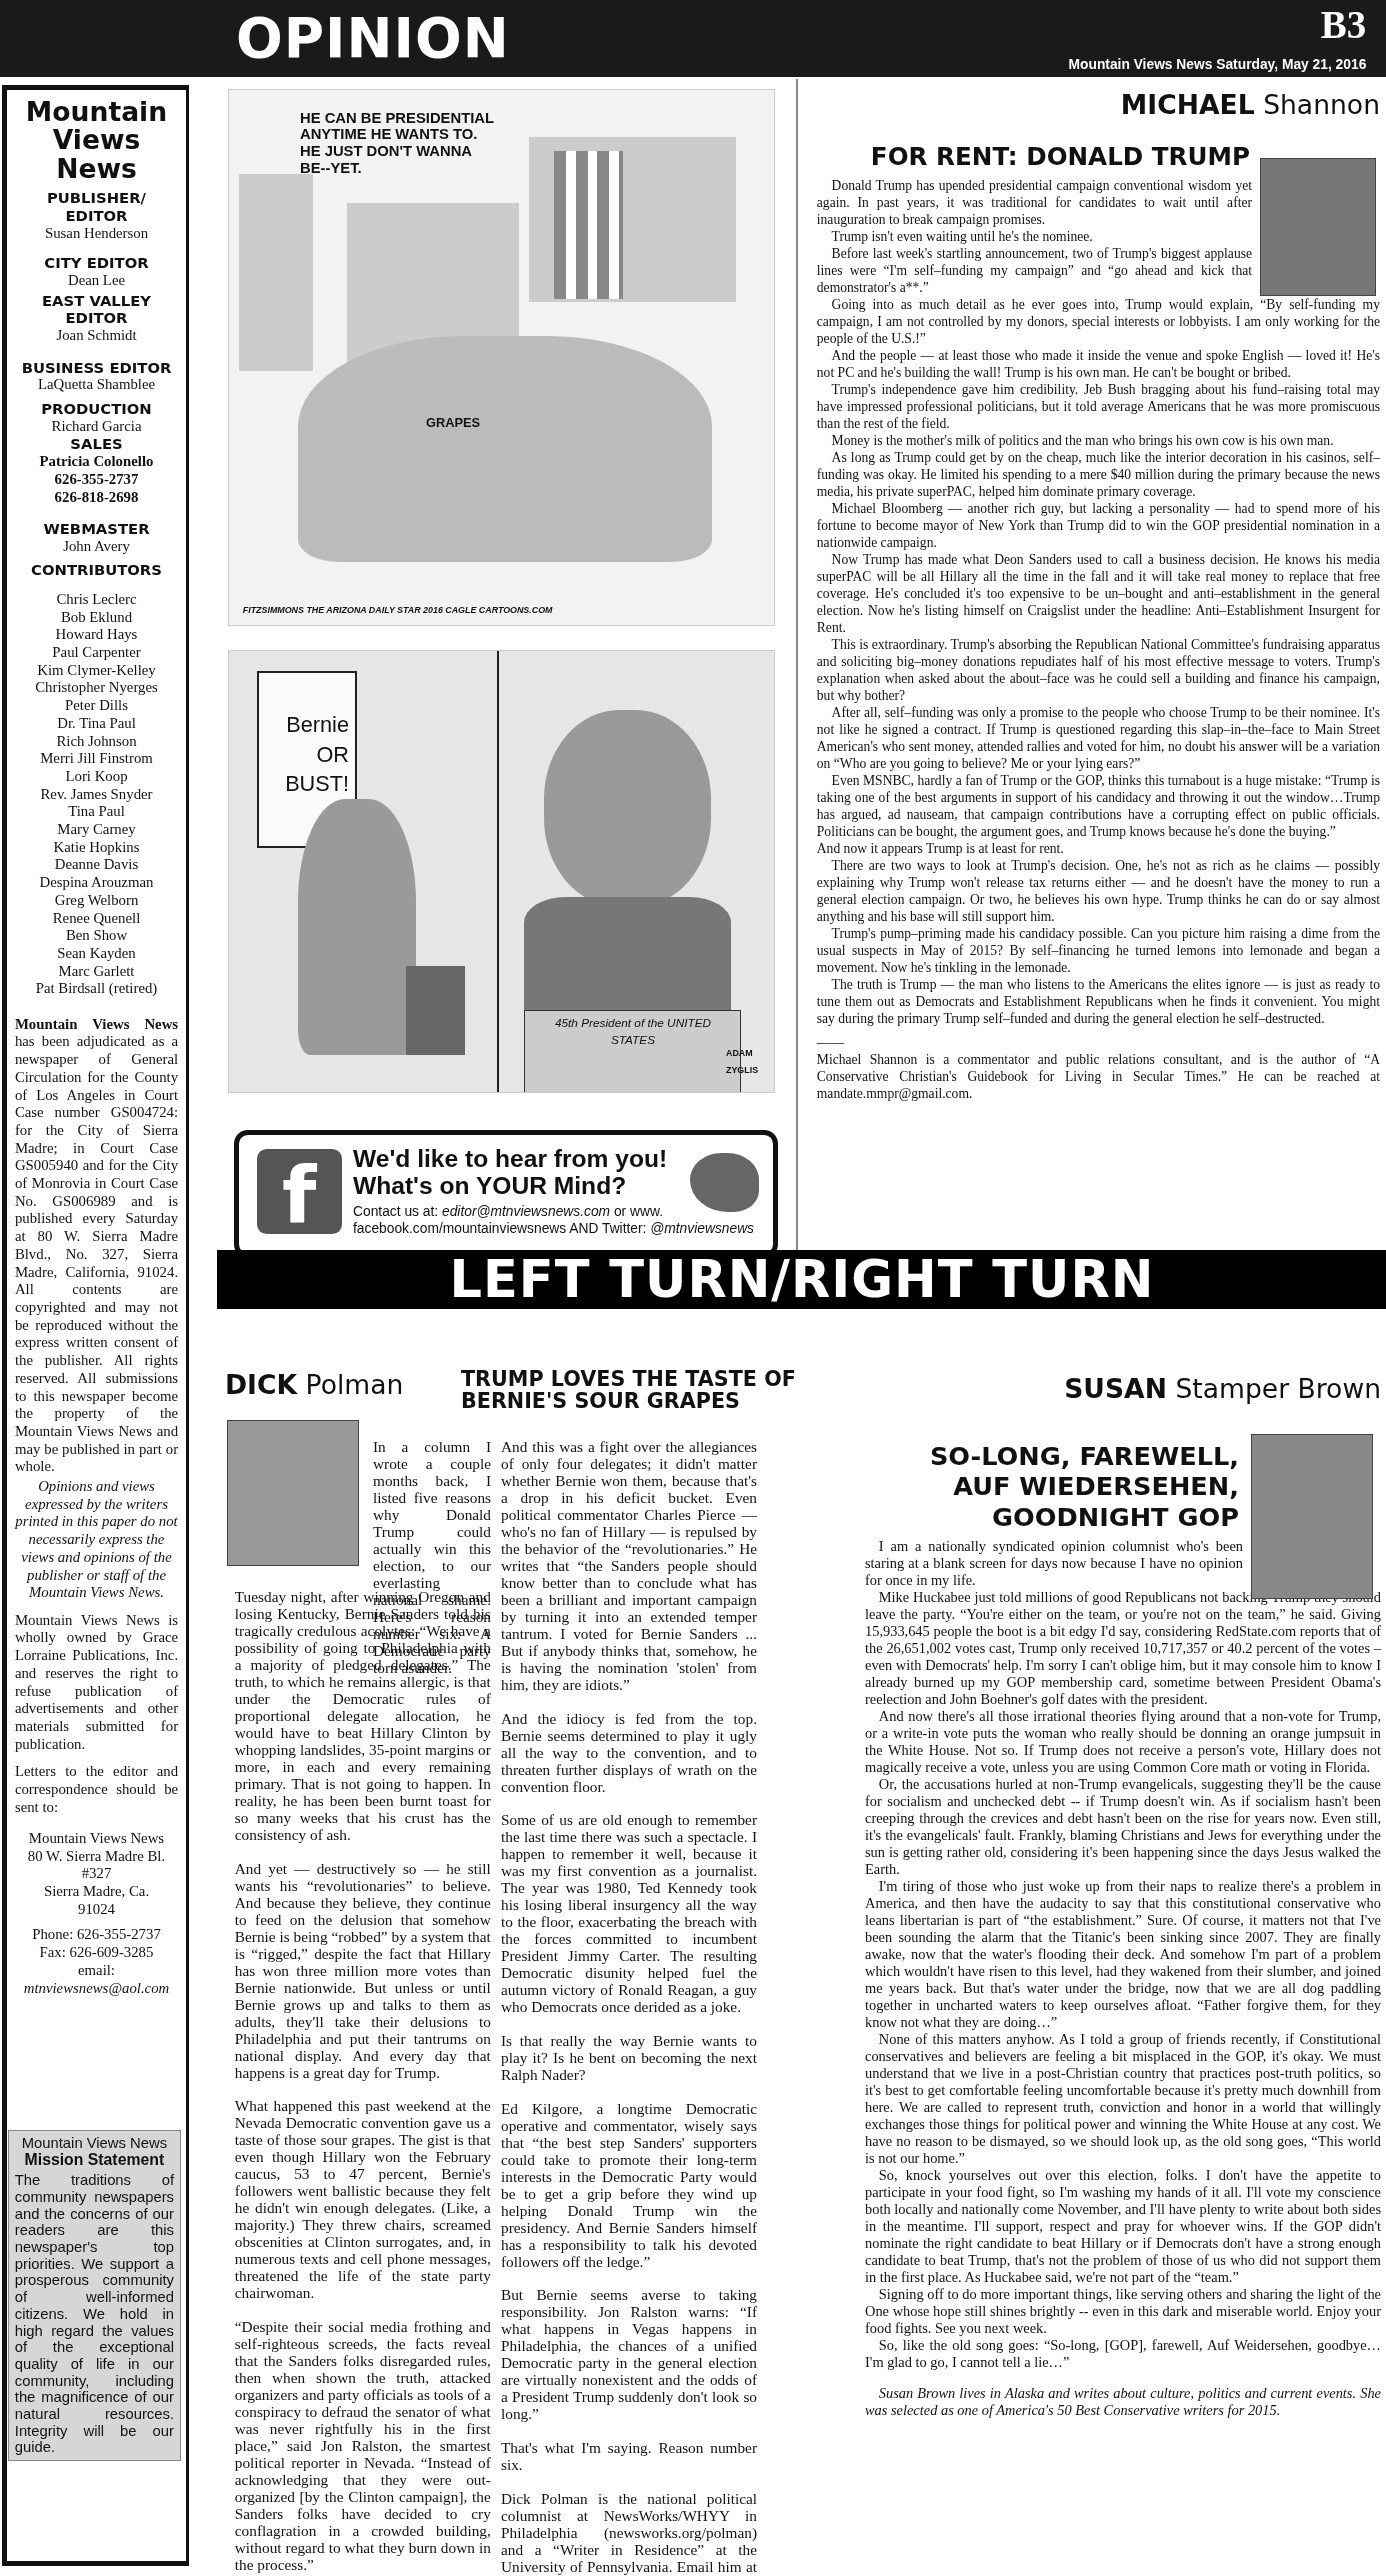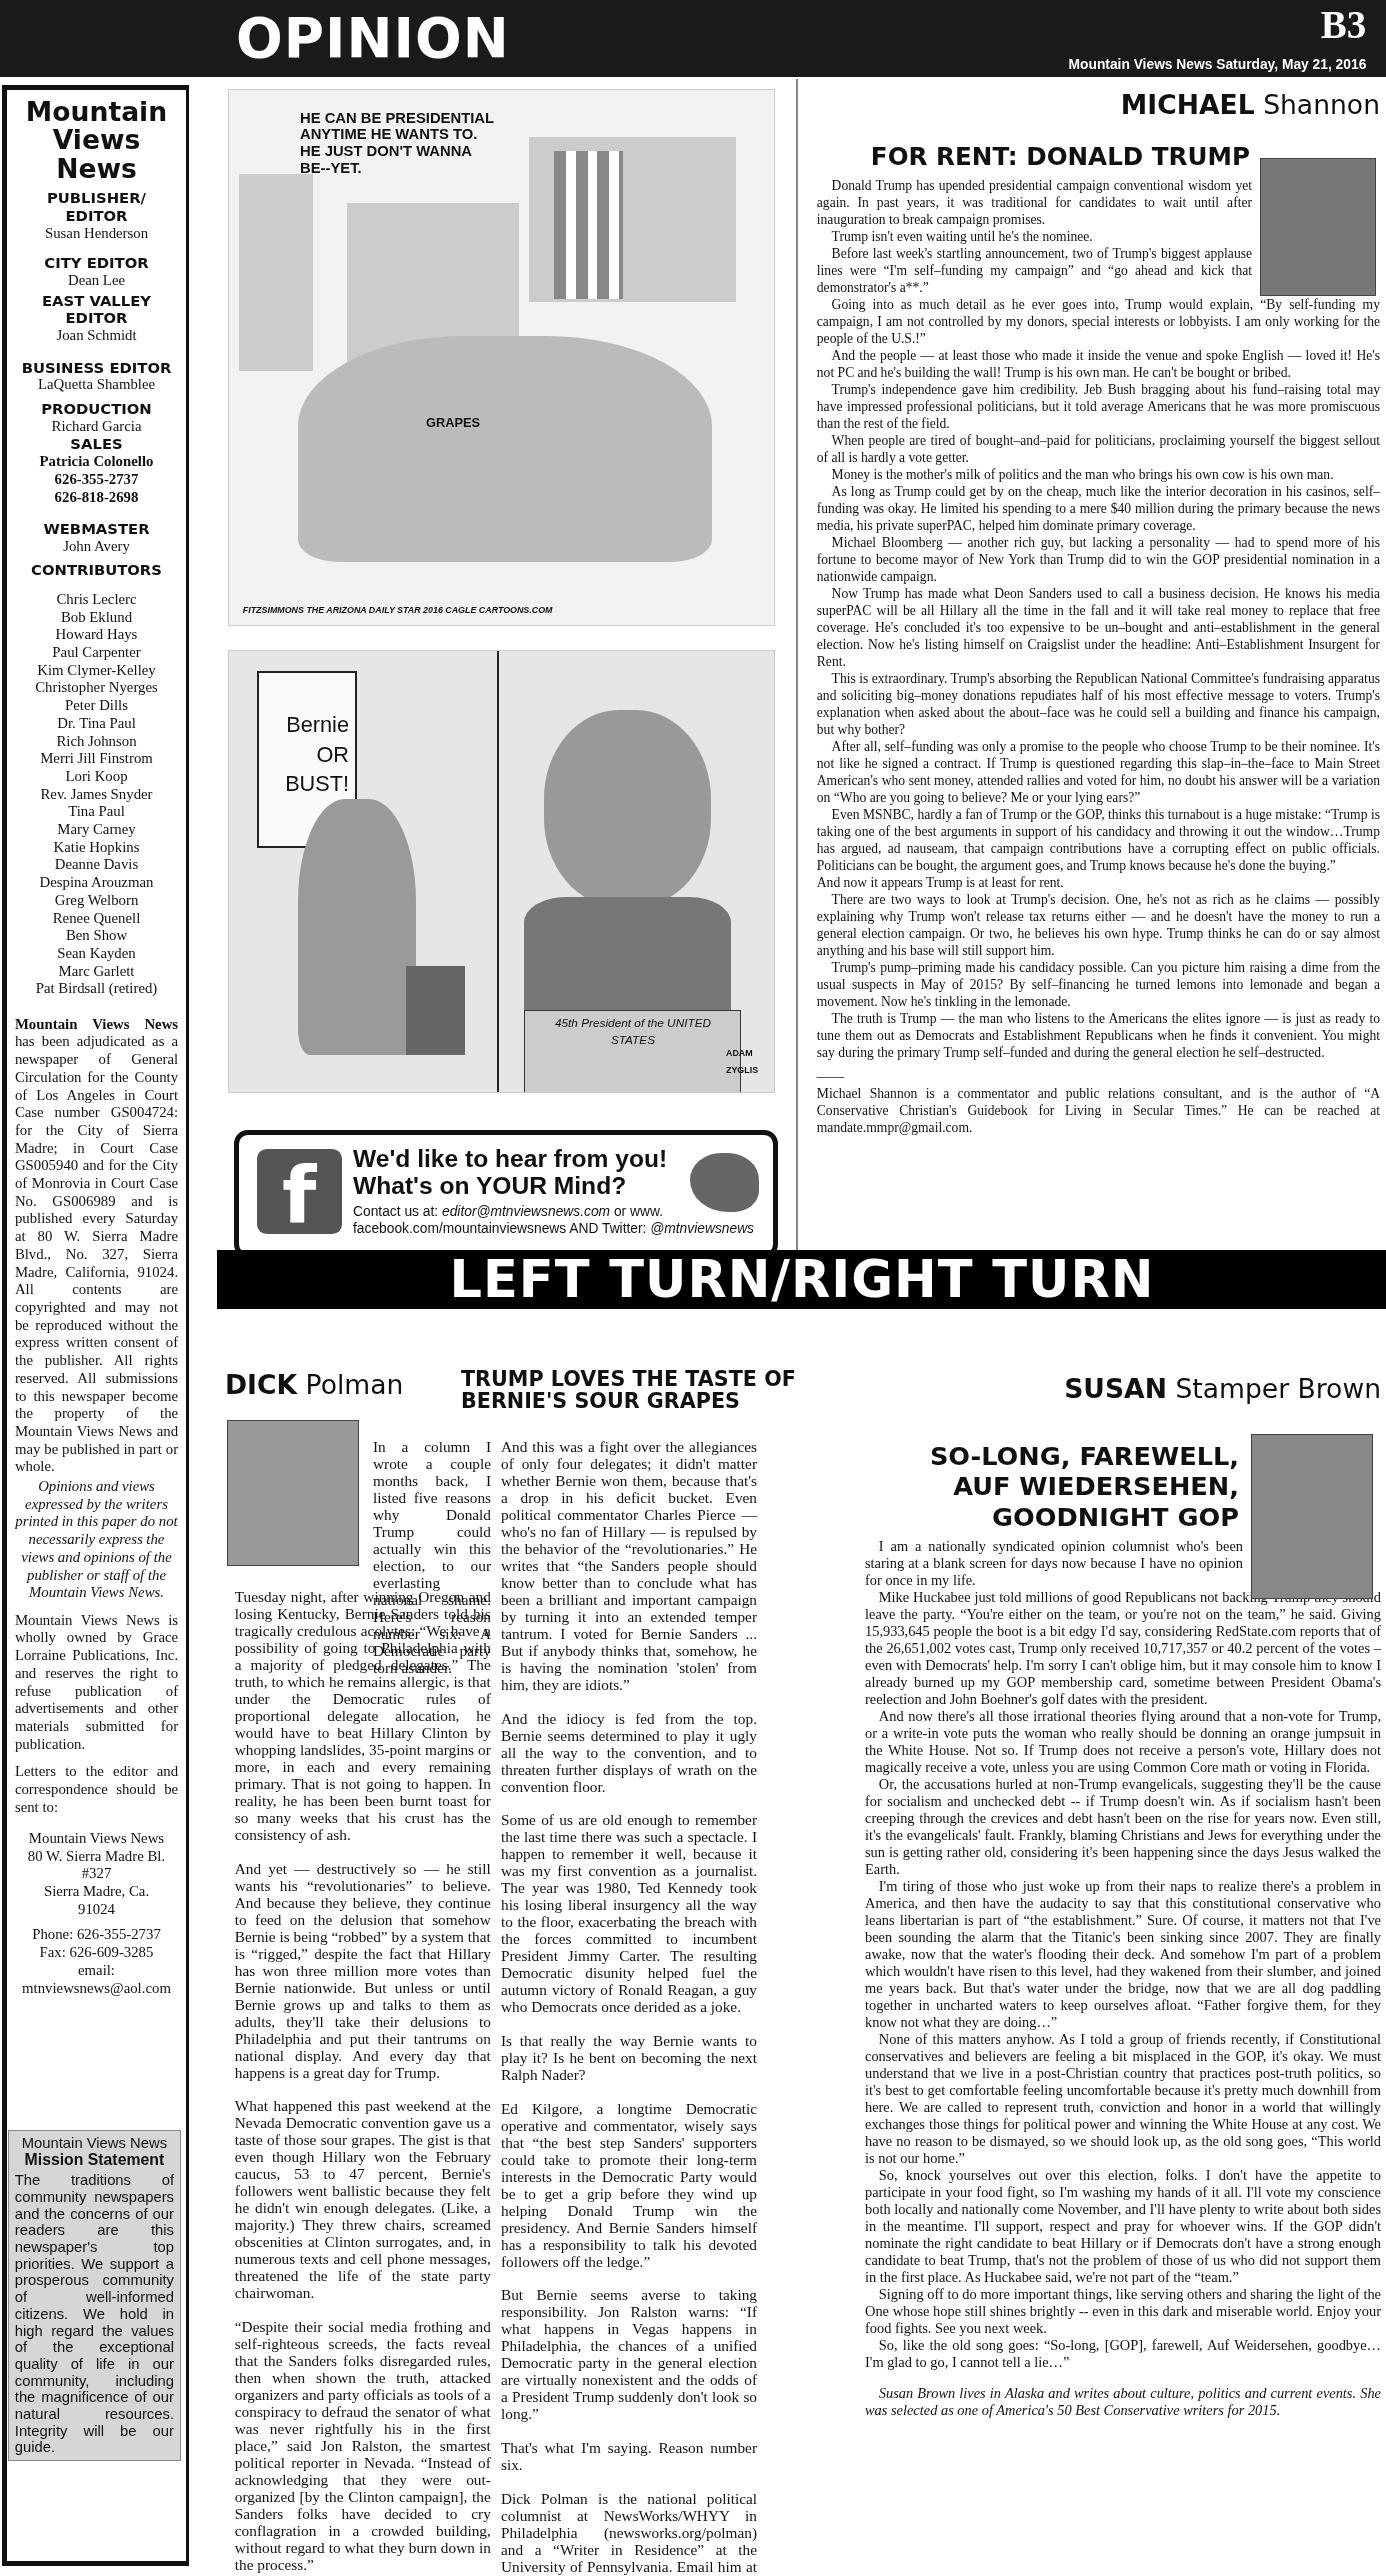--- a/index.html
+++ b/index.html
@@ -107,21 +107,21 @@
   <div style="margin-top:13.8px">
     <div>Mountain Views News</div>
     <div>80 W. Sierra Madre Bl.</div>
     <div>#327</div>
     <div>Sierra Madre, Ca.</div>
     <div>91024</div>
   </div>
   <div style="margin-top:7.9px">Phone: 626-355-2737</div>
   <div>Fax: 626-609-3285</div>
   <div>email:</div>
-  <div style="">mtnviewsnews@aol.com</div>
+  <div style="font-style:italic">mtnviewsnews@aol.com</div>
 </div>
 
 <div class="mission">
   <div class="mh1">Mountain Views News</div>
   <div class="mh2">Mission Statement</div>
   <div style="margin-top:3.9px">The traditions of community newspapers and the concerns of our readers are this newspaper's top priorities. We support a prosperous community of well-informed citizens. We hold in high regard the values of the exceptional quality of life in our community, including the magnificence of our natural resources. Integrity will be our guide.</div>
 </div>
 
 <div class="cartoon" style="top:89px;height:537px;background:#f2f2f2">
   <div class="caption" style="left:71px;top:19.7px;width:197px">HE CAN BE PRESIDENTIAL ANYTIME HE WANTS TO. HE JUST DON'T WANNA BE--YET.</div>
@@ -167,21 +167,20 @@
   <div style="position:absolute;right:3.9px;top:69px;width:116px;height:138px" class="photo"></div>
   <div class="headline" style="margin:21.7px 130px 5.9px 0;text-align:right">FOR RENT: DONALD TRUMP</div>
   <div class="body" style="padding-left:11.8px">
     <div style="float:right;width:128px;height:108px"></div>
     <p>Donald Trump has upended presidential campaign conventional wisdom yet again. In past years, it was traditional for candidates to wait until after inauguration to break campaign promises.</p>
     <p>Trump isn't even waiting until he's the nominee.</p>
     <p>Before last week's startling announcement, two of Trump's biggest applause lines were “I'm self–funding my campaign” and “go ahead and kick that demonstrator's a**.”</p>
     <p>Going into as much detail as he ever goes into, Trump would explain, “By self-funding my campaign, I am not controlled by my donors, special interests or lobbyists. I am only working for the people of the U.S.!”</p>
     <p>And the people — at least those who made it inside the venue and spoke English — loved it! He's not PC and he's building the wall! Trump is his own man. He can't be bought or bribed.</p>
     <p>Trump's independence gave him credibility. Jeb Bush bragging about his fund–raising total may have impressed professional politicians, but it told average Americans that he was more promiscuous than the rest of the field.</p>
-    <p>When people are tired of bought–and–paid for politicians, proclaiming yourself the biggest sellout of all is hardly a vote getter.</p>
     <p>Money is the mother's milk of politics and the man who brings his own cow is his own man.</p>
     <p>As long as Trump could get by on the cheap, much like the interior decoration in his casinos, self–funding was okay. He limited his spending to a mere $40 million during the primary because the news media, his private superPAC, helped him dominate primary coverage.</p>
     <p>Michael Bloomberg — another rich guy, but lacking a personality — had to spend more of his fortune to become mayor of New York than Trump did to win the GOP presidential nomination in a nationwide campaign.</p>
     <p>Now Trump has made what Deon Sanders used to call a business decision. He knows his media superPAC will be all Hillary all the time in the fall and it will take real money to replace that free coverage. He's concluded it's too expensive to be un–bought and anti–establishment in the general election. Now he's listing himself on Craigslist under the headline: Anti–Establishment Insurgent for Rent.</p>
     <p>This is extraordinary. Trump's absorbing the Republican National Committee's fundraising apparatus and soliciting big–money donations repudiates half of his most effective message to voters. Trump's explanation when asked about the about–face was he could sell a building and finance his campaign, but why bother?</p>
     <p>After all, self–funding was only a promise to the people who choose Trump to be their nominee. It's not like he signed a contract. If Trump is questioned regarding this slap–in–the–face to Main Street American's who sent money, attended rallies and voted for him, no doubt his answer will be a variation on “Who are you going to believe? Me or your lying ears?”</p>
     <p>Even MSNBC, hardly a fan of Trump or the GOP, thinks this turnabout is a huge mistake: “Trump is taking one of the best arguments in support of his candidacy and throwing it out the window…Trump has argued, ad nauseam, that campaign contributions have a corrupting effect on public officials. Politicians can be bought, the argument goes, and Trump knows because he's done the buying.”</p>
     <p class="noind">And now it appears Trump is at least for rent.</p>
     <p>There are two ways to look at Trump's decision. One, he's not as rich as he claims — possibly explaining why Trump won't release tax returns either — and he doesn't have the money to run a general election campaign. Or two, he believes his own hype. Trump thinks he can do or say almost anything and his base will still support him.</p>
     <p>Trump's pump–priming made his candidacy possible. Can you picture him raising a dime from the usual suspects in May of 2015? By self–financing he turned lemons into lemonade and began a movement. Now he's tinkling in the lemonade.</p>

